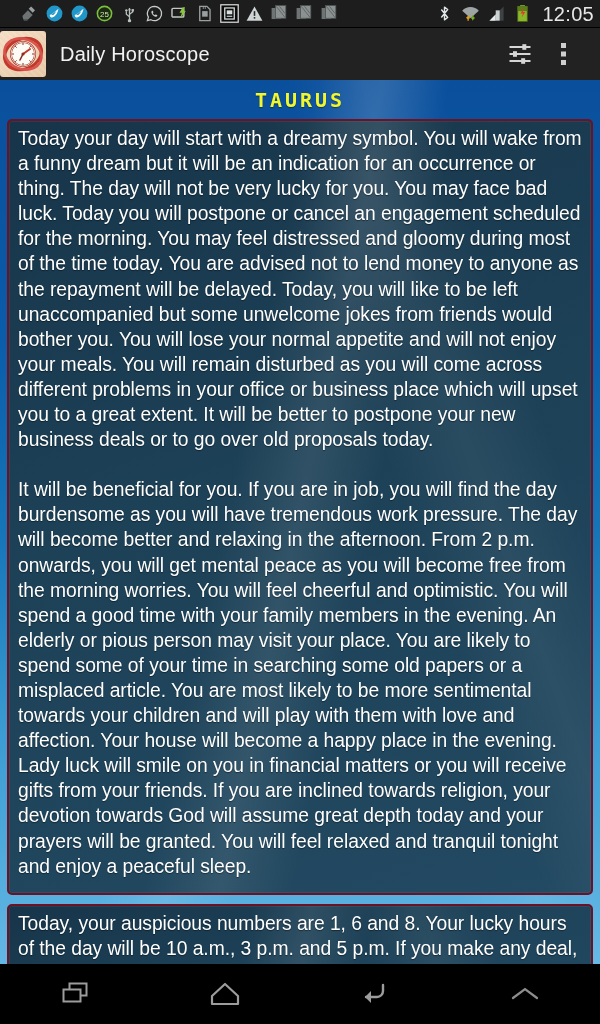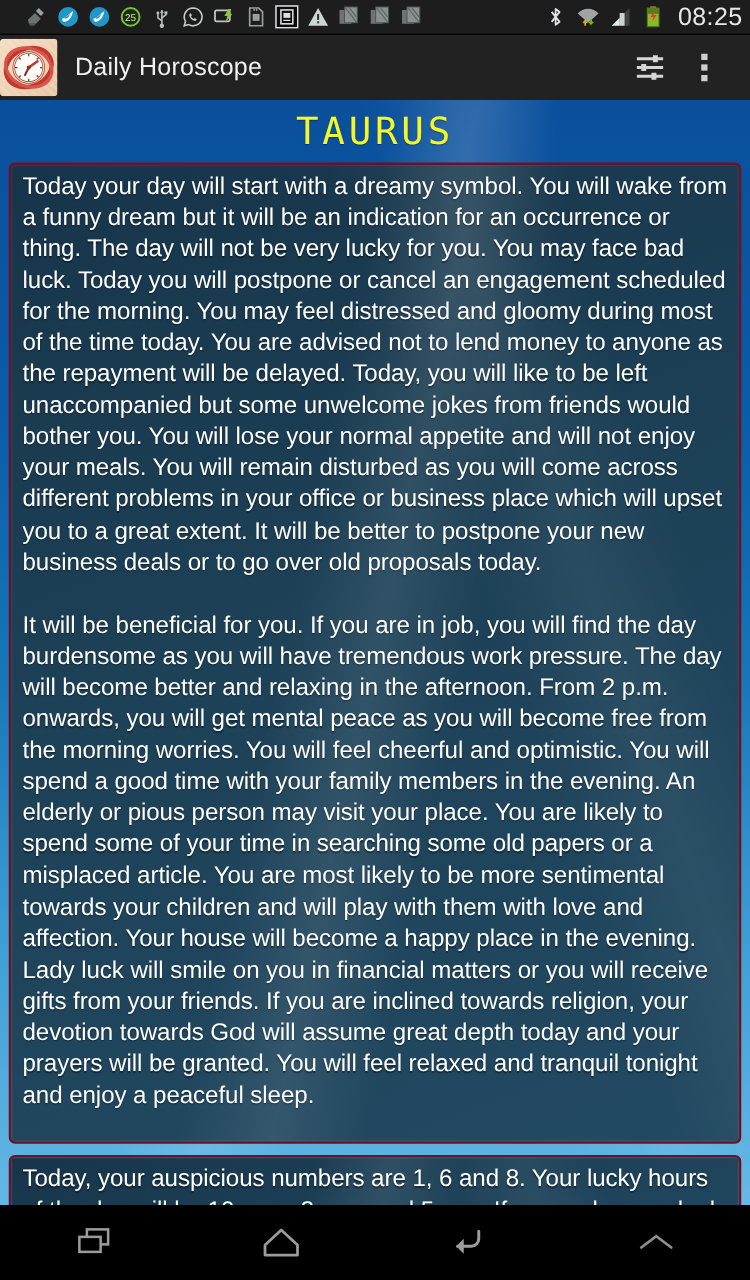--- a/index.html
+++ b/index.html
@@ -69,22 +69,22 @@
     background:
       linear-gradient(105deg, rgba(255,255,255,0) 38%, rgba(255,255,255,.10) 46%, rgba(255,255,255,0) 54%),
       linear-gradient(78deg, rgba(255,255,255,0) 60%, rgba(255,255,255,.07) 70%, rgba(255,255,255,0) 80%),
       linear-gradient(180deg,#0a4f9c 0%, #0a5ba8 28%, #1676b8 52%, #3e9ed4 76%, #63b7e4 100%);
     padding:0 7px;
     overflow:hidden;
   }
   .head-block { text-align:center; padding:10px 0 8px; }
   .sign {
     font-family:"DejaVu Sans Mono", monospace;
-    font-weight:normal;
-    font-size:30px;
+    font-weight:bold;
+    font-size:20px;
     color:#f2f72c;
     letter-spacing:3px;
     line-height:1.05;
     text-shadow:0 1px 1px rgba(0,0,0,.35);
   }
   .datetxt {
     font-family:"DejaVu Sans Mono", monospace;
     font-weight:bold;
     font-size:24px;
     color:#0b0b12;
@@ -93,21 +93,21 @@
     line-height:1.05;
   }
 
   .panel {
     border:2px solid #6d1124;
     border-radius:5px;
     background:
       linear-gradient(102deg, rgba(255,255,255,0) 40%, rgba(255,255,255,.085) 50%, rgba(255,255,255,0) 60%),
       linear-gradient(70deg, rgba(255,255,255,0) 62%, rgba(255,255,255,.055) 72%, rgba(255,255,255,0) 82%),
       linear-gradient(160deg,#17354a 0%, #1d4157 45%, #224a62 100%);
-    padding:5px 9px 24px;
+    padding:5px 9px 14px;
     box-shadow:inset 0 0 0 1px rgba(255,255,255,.05);
   }
   .panel + .panel { margin-top:9px; }
   .ptext {
     color:#ffffff;
     font-size:19.3px;
     line-height:25.1px;
     letter-spacing:-0.05px;
     text-shadow:0 1px 1px rgba(0,0,0,.45);
   }
@@ -263,21 +263,21 @@
           </svg>
       </span>
       <span class="sb-ico">
         <svg viewBox="0 0 24 24">
             <rect x="9" y="1.5" width="6" height="2" fill="#8ab82a"></rect>
             <rect x="6" y="3" width="12" height="19" fill="#8ab82a" stroke="#4c6616"></rect>
             <rect x="6" y="3" width="12" height="6" fill="#5d7d1c"></rect>
             <path d="M13.5 5l-4 7h3l-1.5 5 4.5-7h-3z" fill="#e23b2e"></path>
           </svg>
       </span>
-      <span class="clock">08:25</span>
+      <span class="clock">12:05</span>
     </div>
   </div>
 
   <div class="actionbar">
     <div class="app-icon">
       <svg viewBox="0 0 46 46">
         <ellipse cx="23" cy="23" rx="19" ry="15" transform="rotate(-24 23 23)" fill="none" stroke="#c0392b" stroke-width="3.2"></ellipse>
         <ellipse cx="23" cy="23" rx="19" ry="15" transform="rotate(22 23 23)" fill="none" stroke="#d9534f" stroke-width="2.6"></ellipse>
         <circle cx="23" cy="23" r="12" fill="#fdfbf6" stroke="#b33227" stroke-width="2"></circle>
         <circle cx="23" cy="23" r="12" fill="none" stroke="#e0d6c6" stroke-width="1"></circle>

